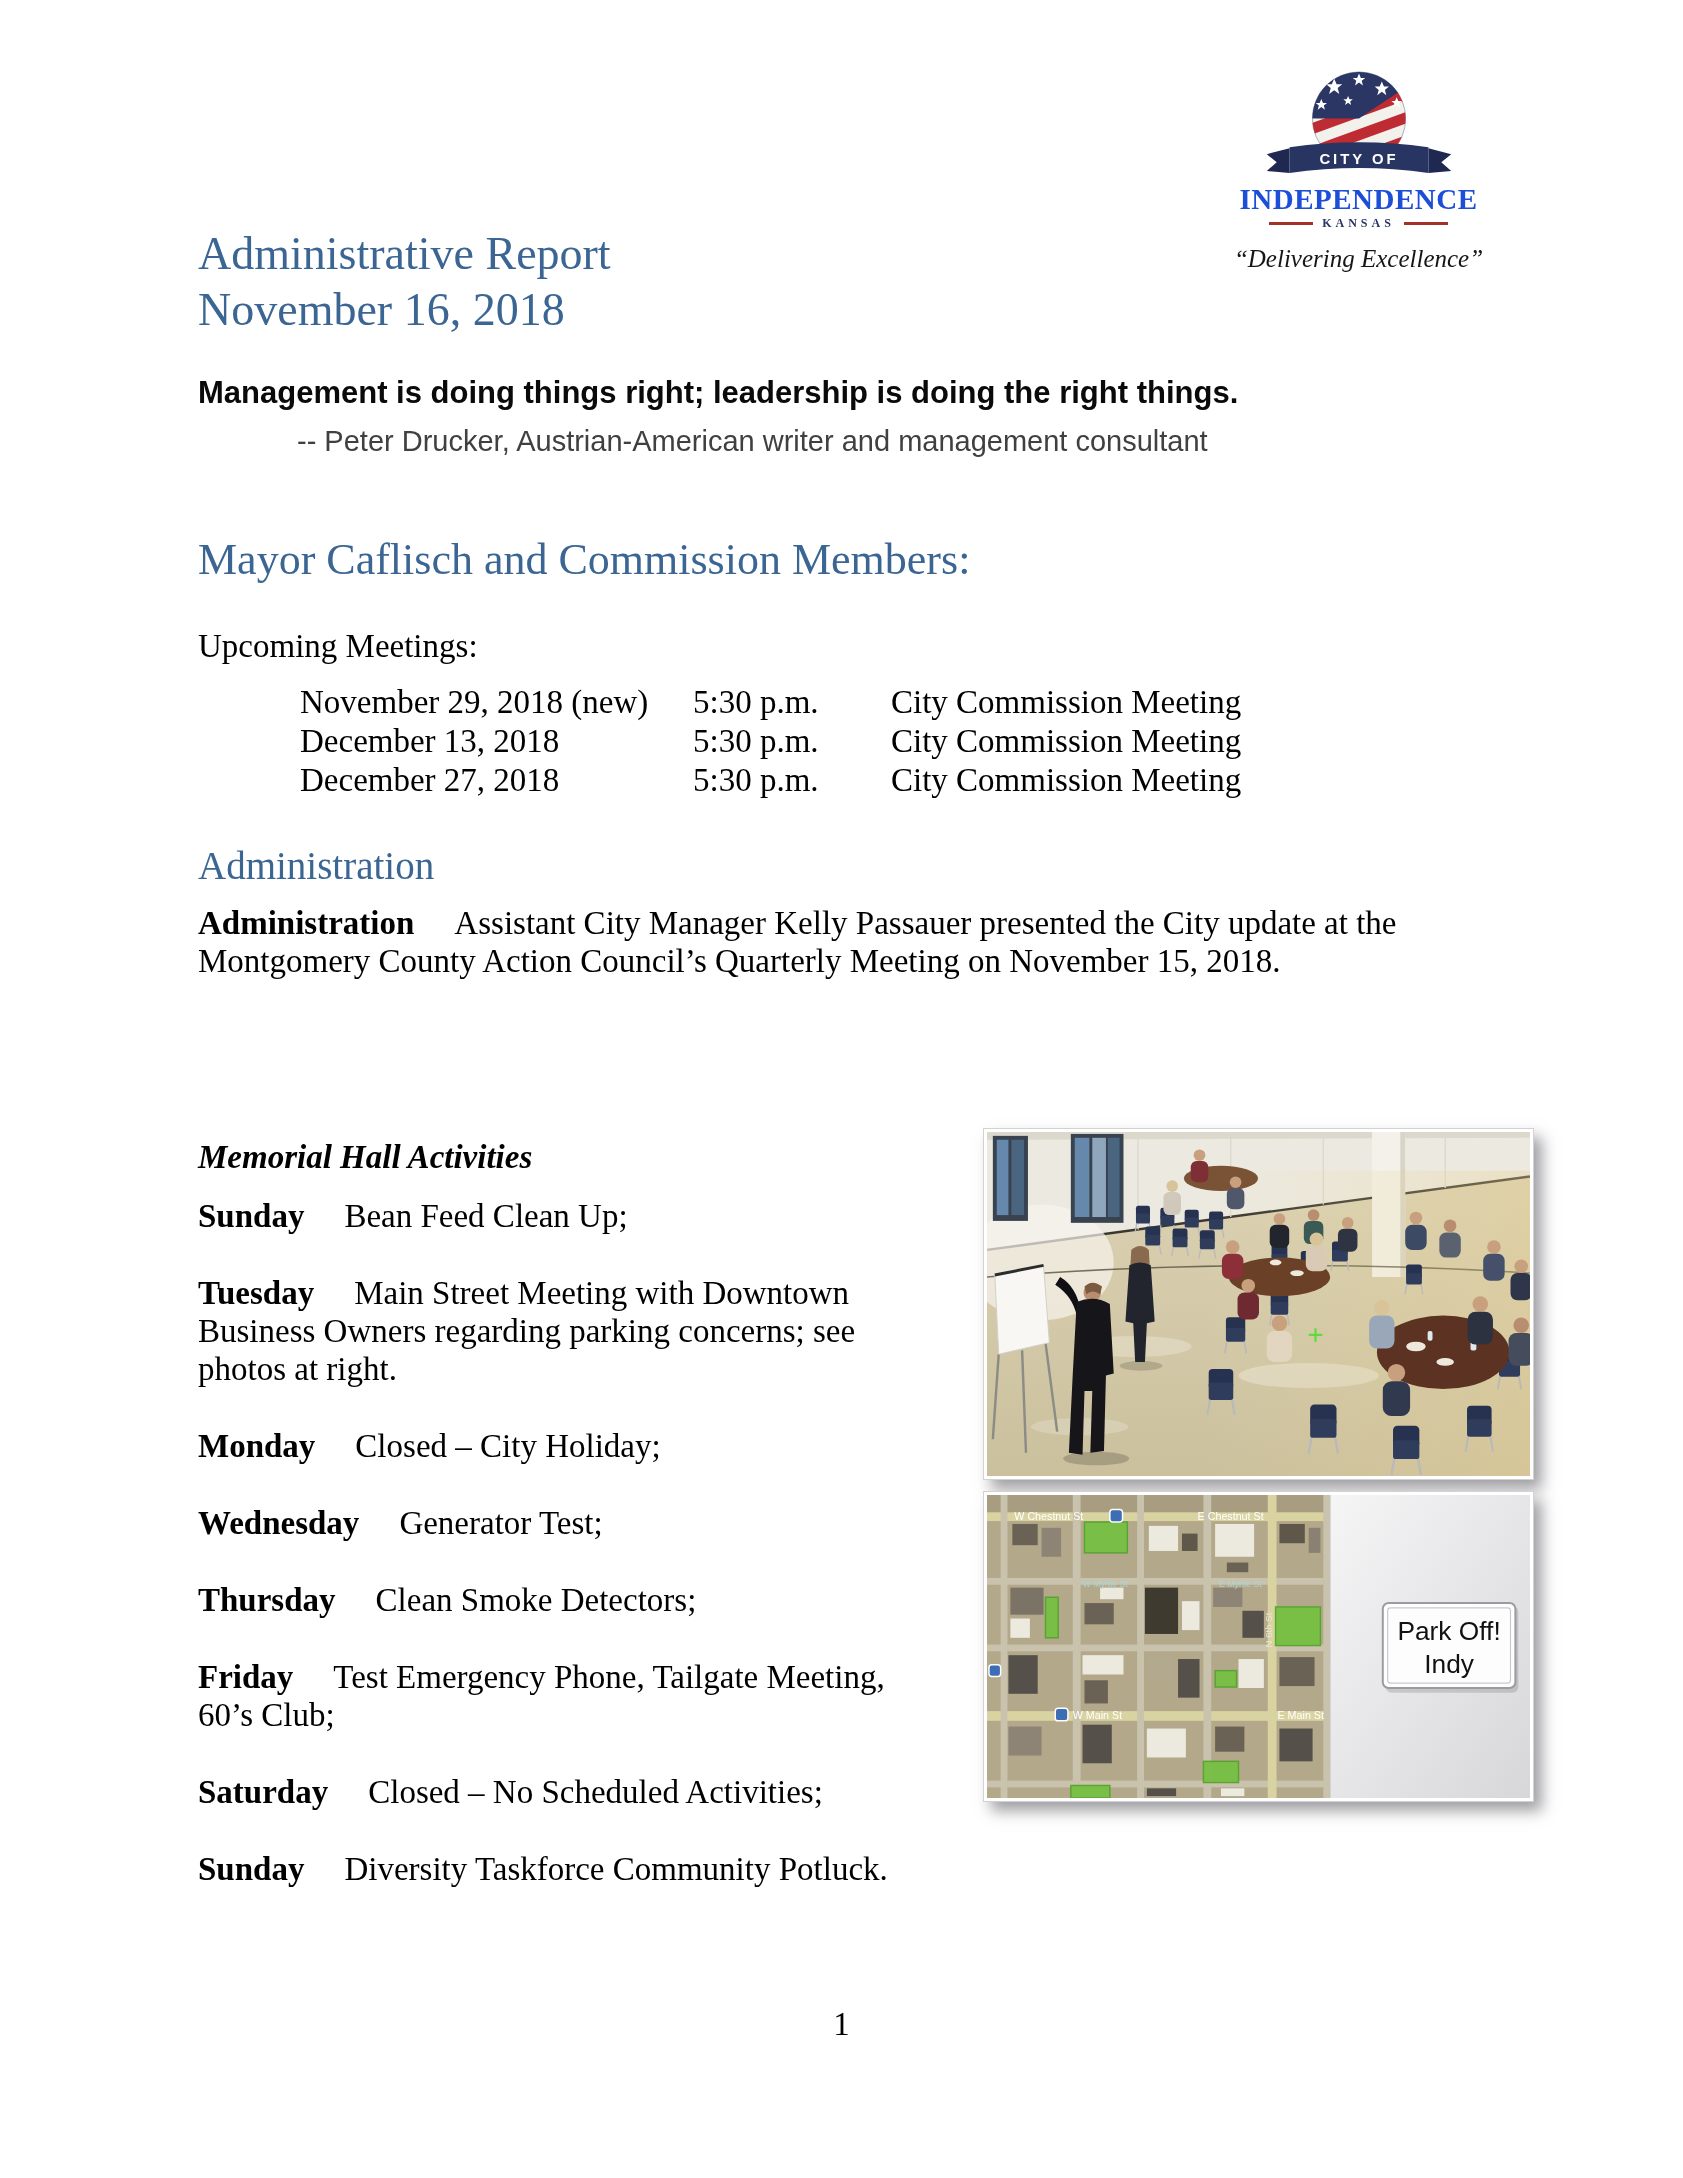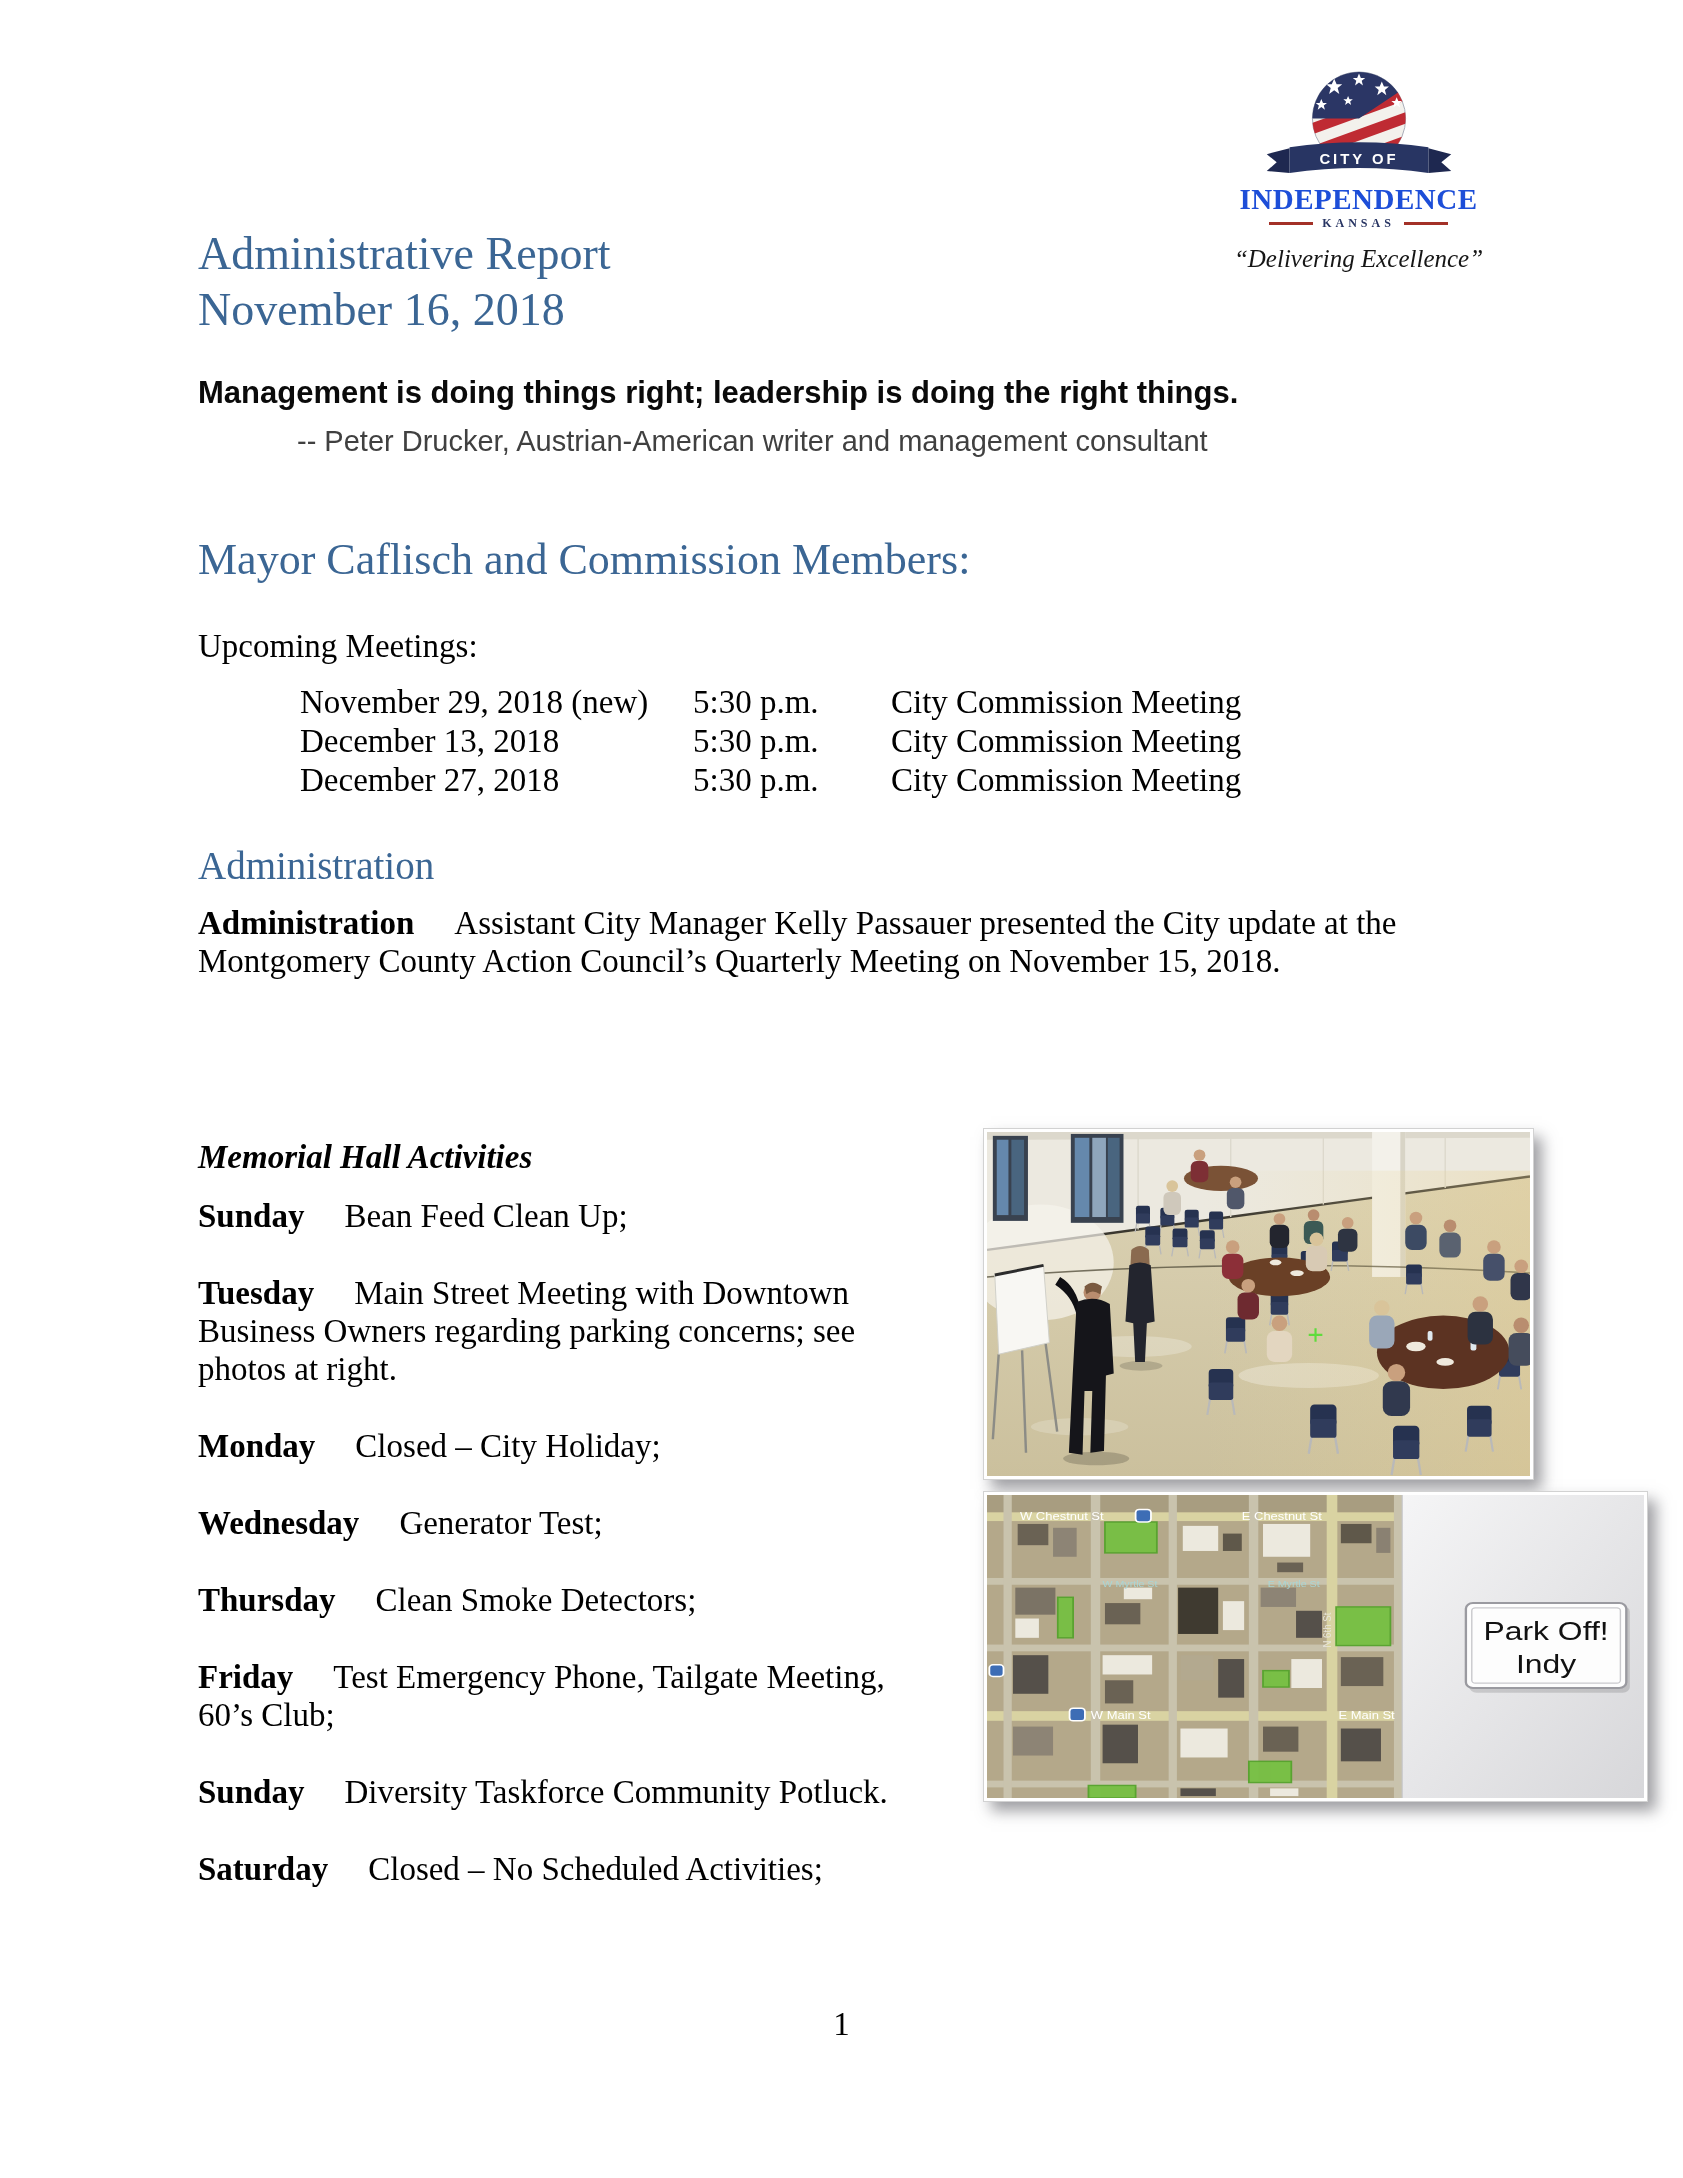--- a/index.html
+++ b/index.html
@@ -38,21 +38,21 @@
   .act-item { line-height:38px; margin-bottom:39px; }
   .act-day { font-weight:bold; margin-right:40px; }
   .pagenum { position:absolute; left:0; top:2006px; width:1683px; text-align:center; font-size:33px; }
 
   
   .photo { position:absolute; background:#fff; padding:3px; box-sizing:border-box;
            border:1px solid #d2d2d2;
            box-shadow: 8px 9px 14px rgba(80,80,88,0.55); }
   .photo svg { display:block; width:100%; height:100%; }
   .photo1 { left:983px; top:1128px; width:551px; height:352px; }
-  .photo2 { left:983px; top:1491px; width:665px; height:311px; }
+  .photo2 { left:983px; top:1491px; width:551px; height:311px; }
 </style>
 </head>
 <body>
 
 <div class="page">
 
   <div class="logo">
     <svg class="logo-flag" width="238" height="127" viewBox="0 0 240 128">
       <defs>
         <clipPath id="flagClip">
@@ -139,24 +139,24 @@
     <div class="act-item">
       <span class="act-day">Wednesday</span><span>Generator Test;</span>
     </div>
     <div class="act-item">
       <span class="act-day">Thursday</span><span>Clean Smoke Detectors;</span>
     </div>
     <div class="act-item">
       <span class="act-day">Friday</span><span>Test Emergency Phone, Tailgate Meeting, 60’s Club;</span>
     </div>
     <div class="act-item">
+      <span class="act-day">Saturday</span><span>Closed – No Scheduled Activities;</span>
+    </div>
+    <div class="act-item">
       <span class="act-day">Sunday</span><span>Diversity Taskforce Community Potluck.</span>
-    </div>
-    <div class="act-item">
-      <span class="act-day">Saturday</span><span>Closed – No Scheduled Activities;</span>
     </div>
   </div>
 
   <div class="photo photo1">
     <svg viewBox="0 0 557 356" preserveAspectRatio="none">
       <defs>
         <linearGradient id="floorG" x1="0" y1="0" x2="0" y2="1">
           <stop offset="0" stop-color="#ddd4b6"></stop>
             <stop offset="1" stop-color="#cbc09d"></stop>
         </linearGradient>

